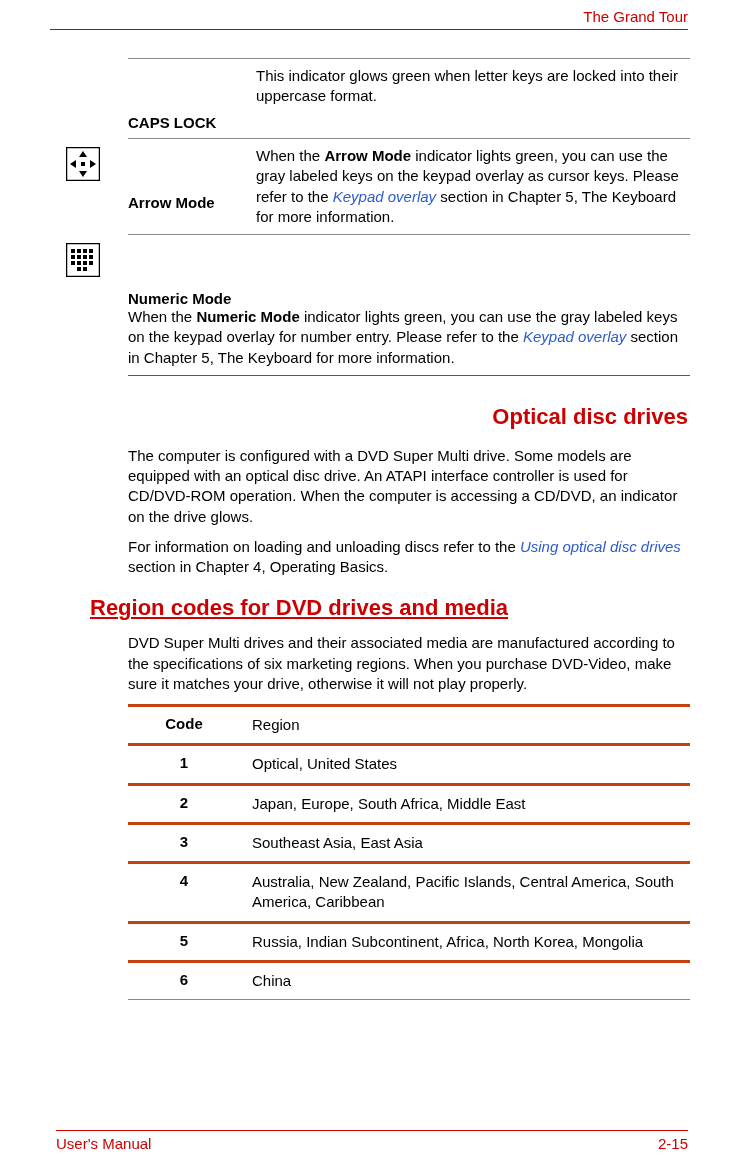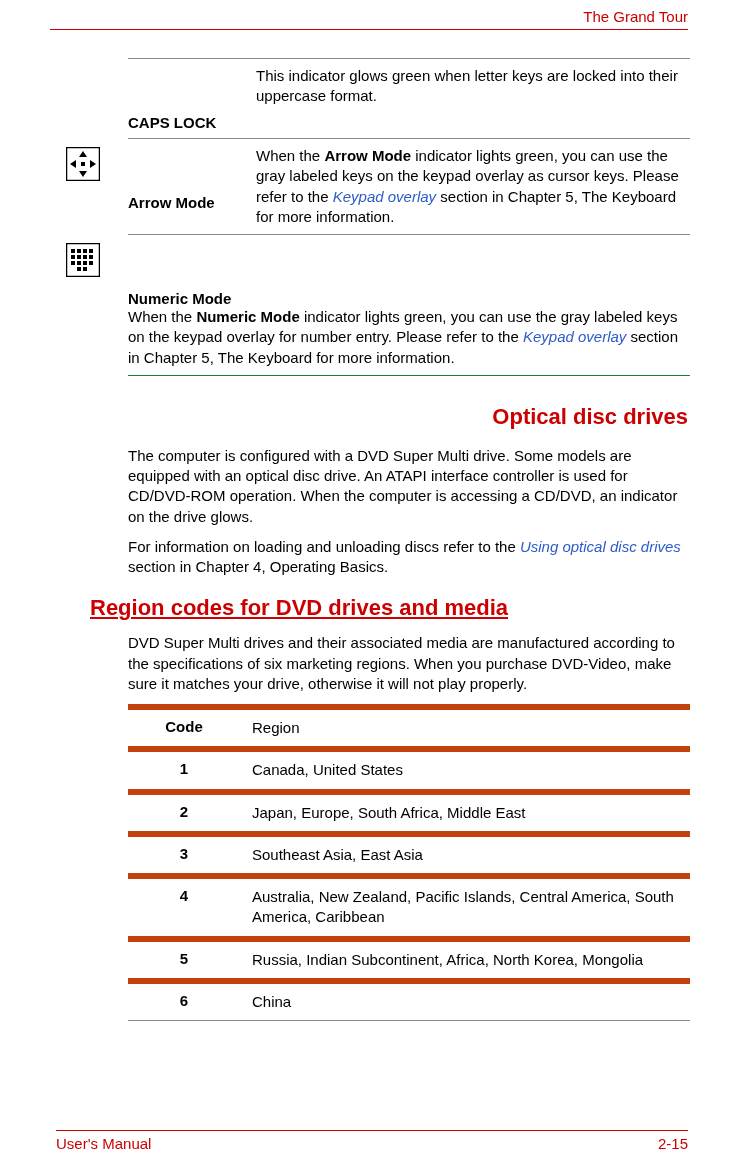--- a/index.html
+++ b/index.html
@@ -78,21 +78,21 @@
       margin-top: 18px;
       margin-bottom: 12px;
       text-decoration: underline;
     }
     .region-table {
       margin-left: 78px;
       width: 562px;
       margin-top: 8px;
     }
     .rg-row {
-      border-top: 6px solid #c2410c;
+      border-top: 3px solid #c2410c;
       padding: 8px 0;
       display: flex;
     }
     .rg-row:last-child { border-bottom: 1px solid #888; }
     .rg-code {
       width: 112px;
       text-align: center;
       font-weight: bold;
       font-size: 15px;
       flex-shrink: 0;
@@ -171,21 +171,21 @@
   <div class="h2">Region codes for DVD drives and media</div>
   <div class="body-text">DVD Super Multi drives and their associated media are manufactured according to the specifications of six marketing regions. When you purchase DVD-Video, make sure it matches your drive, otherwise it will not play properly.</div>
 
   <div class="region-table">
     <div class="rg-row rg-header">
       <div class="rg-code">Code</div>
       <div class="rg-region">Region</div>
     </div>
     <div class="rg-row">
       <div class="rg-code">1</div>
-      <div class="rg-region">Canada, United States</div>
+      <div class="rg-region">Optical, United States</div>
     </div>
     <div class="rg-row">
       <div class="rg-code">2</div>
       <div class="rg-region">Japan, Europe, South Africa, Middle East</div>
     </div>
     <div class="rg-row">
       <div class="rg-code">3</div>
       <div class="rg-region">Southeast Asia, East Asia</div>
     </div>
     <div class="rg-row">

